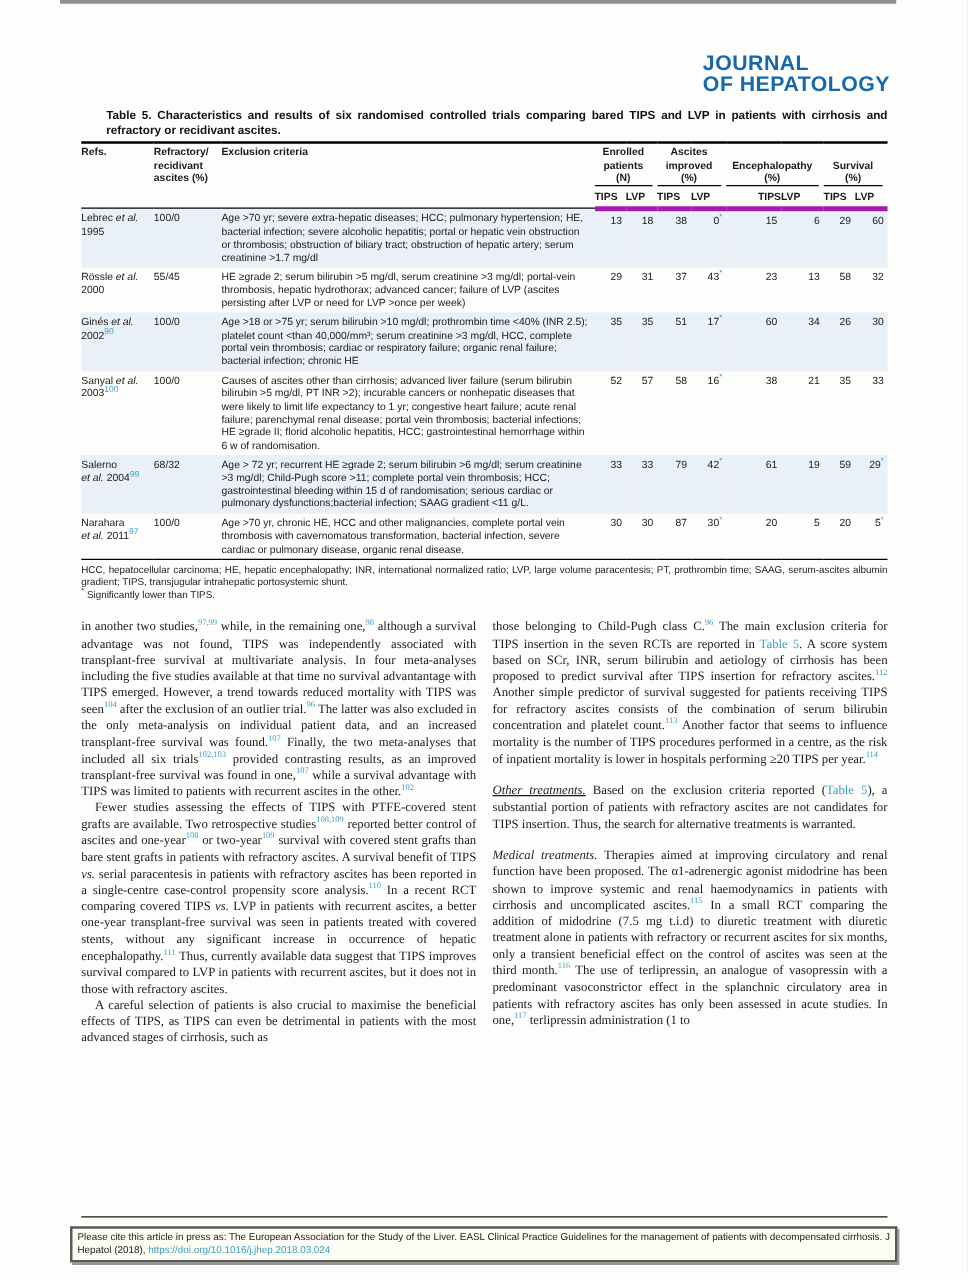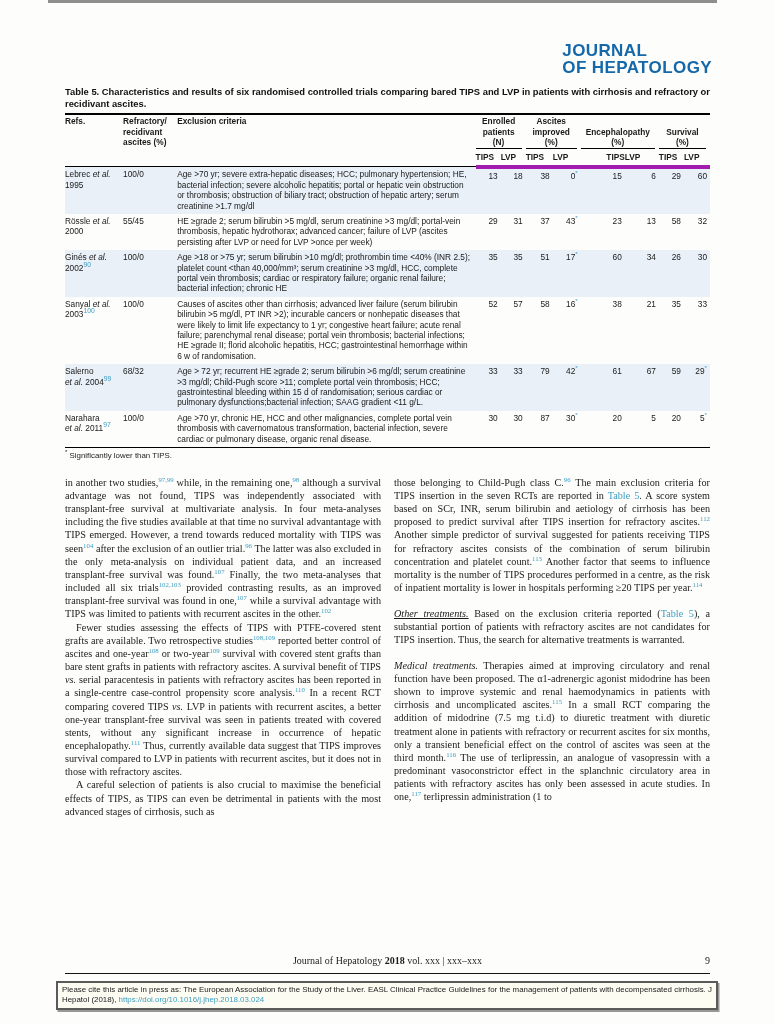--- a/index.html
+++ b/index.html
@@ -8,21 +8,21 @@
   .topbar{position:absolute;top:0;left:48px;width:669px;height:3px;background:#8f8f8f;}
   .banner{position:absolute;top:13px;left:65px;width:645px;height:22px;background:#b4b4b4;
           color:#fff;font-family:"Liberation Sans",sans-serif;font-weight:bold;font-size:13px;
           letter-spacing:5px;text-align:center;line-height:23px;}
   .logo{position:absolute;top:42px;right:62px;color:#1568a9;font-family:"Liberation Sans",sans-serif;
         font-weight:bold;font-size:17px;line-height:17px;letter-spacing:.4px;text-align:left;}
   .content{position:absolute;top:86px;left:65px;width:645px;}
 
   
   .tcaption{font-family:"Liberation Sans",sans-serif;font-weight:bold;font-size:9.4px;
-            line-height:11.6px;text-align:justify;margin-bottom:4px;color:#111;}
+            line-height:11.6px;text-align:justify;margin-bottom:4px;color:#111;margin-left:20px;}
   table.trials{width:645px;border-collapse:collapse;table-layout:fixed;
         font-family:"Liberation Sans",sans-serif;font-size:8.3px;line-height:10.4px;
         border-top:2px solid #000;border-bottom:1px solid #000;color:#191919;}
   table.trials th{font-weight:bold;text-align:left;vertical-align:bottom;padding:1px 0 2px 0;}
   table.trials th.topcell{vertical-align:top;border-bottom:1px solid #000;}
   th.grp{vertical-align:top;padding:1px 0 0 0;}
   .gline{border-bottom:1px solid #000;text-align:center;padding-bottom:1px;margin-right:4px;}
   th.sub{text-align:right;padding-right:3px;border-bottom:4px solid #a21caf;}
   th.sub.cen{text-align:right;}
   table.trials td{vertical-align:top;padding:2px 3px 3px 0;}
@@ -165,57 +165,54 @@
           </tr>
           <tr class="alt">
             <td>Salerno<br><em>et al.</em> 2004<sup class="ref">99</sup></td>
             <td>68/32</td>
             <td>Age &gt; 72 yr; recurrent HE ≥grade 2; serum bilirubin &gt;6 mg/dl; serum creatinine &gt;3 mg/dl; Child-Pugh score &gt;11; complete portal vein thrombosis; HCC; gastrointestinal bleeding within 15 d of randomisation; serious cardiac or pulmonary dysfunctions;bacterial infection; SAAG gradient &lt;11 g/L.</td>
             <td class="num">33</td>
             <td class="num">33</td>
             <td class="num">79</td>
             <td class="num">42<sup class="ast">*</sup></td>
             <td class="num">61</td>
-            <td class="num">67</td>
+            <td class="num">19</td>
             <td class="num">59</td>
             <td class="num">29<sup class="ast">*</sup></td>
           </tr>
           <tr>
             <td>Narahara<br><em>et al.</em> 2011<sup class="ref">97</sup></td>
             <td>100/0</td>
             <td>Age &gt;70 yr, chronic HE, HCC and other malignancies, complete portal vein thrombosis with cavernomatous transformation, bacterial infection, severe cardiac or pulmonary disease, organic renal disease.</td>
             <td class="num">30</td>
             <td class="num">30</td>
             <td class="num">87</td>
             <td class="num">30<sup class="ast">*</sup></td>
             <td class="num">20</td>
             <td class="num">5</td>
             <td class="num">20</td>
             <td class="num">5<sup class="ast">*</sup></td>
           </tr>
         </tbody>
     </table>
 
     <div class="fnotes">
+      <p>HCC, hepatocellular carcinoma; HE, hepatic encephalopathy; INR, international normalized ratio; LVP, large volume paracentesis; PT, prothrombin time; SAAG, serum-ascites albumin gradient; TIPS, transjugular intrahepatic portosystemic shunt.</p>
       <p><sup>*</sup> Significantly lower than TIPS.</p>
     </div>
 
     <div class="cols">
       <div class="col">
         <p>in another two studies,<sup class="ref">97,99</sup> while, in the remaining one,<sup class="ref">98</sup> although a survival advantage was not found, TIPS was independently associated with transplant-free survival at multivariate analysis. In four meta-analyses including the five studies available at that time no survival advantantage with TIPS emerged. However, a trend towards reduced mortality with TIPS was seen<sup class="ref">104</sup> after the exclusion of an outlier trial.<sup class="ref">96</sup> The latter was also excluded in the only meta-analysis on individual patient data, and an increased transplant-free survival was found.<sup class="ref">107</sup> Finally, the two meta-analyses that included all six trials<sup class="ref">102,103</sup> provided contrasting results, as an improved transplant-free survival was found in one,<sup class="ref">107</sup> while a survival advantage with TIPS was limited to patients with recurrent ascites in the other.<sup class="ref">102</sup></p>
         <p class="indent">Fewer studies assessing the effects of TIPS with PTFE-covered stent grafts are available. Two retrospective studies<sup class="ref">108,109</sup> reported better control of ascites and one-year<sup class="ref">108</sup> or two-year<sup class="ref">109</sup> survival with covered stent grafts than bare stent grafts in patients with refractory ascites. A survival benefit of TIPS <em>vs.</em> serial paracentesis in patients with refractory ascites has been reported in a single-centre case-control propensity score analysis.<sup class="ref">110</sup> In a recent RCT comparing covered TIPS <em>vs.</em> LVP in patients with recurrent ascites, a better one-year transplant-free survival was seen in patients treated with covered stents, without any significant increase in occurrence of hepatic encephalopathy.<sup class="ref">111</sup> Thus, currently available data suggest that TIPS improves survival compared to LVP in patients with recurrent ascites, but it does not in those with refractory ascites.</p>
         <p class="indent">A careful selection of patients is also crucial to maximise the beneficial effects of TIPS, as TIPS can even be detrimental in patients with the most advanced stages of cirrhosis, such as</p>
       </div>
       <div class="col">
         <p>those belonging to Child-Pugh class C.<sup class="ref">96</sup> The main exclusion criteria for TIPS insertion in the seven RCTs are reported in <a class="tlink">Table 5</a>. A score system based on SCr, INR, serum bilirubin and aetiology of cirrhosis has been proposed to predict survival after TIPS insertion for refractory ascites.<sup class="ref">112</sup> Another simple predictor of survival suggested for patients receiving TIPS for refractory ascites consists of the combination of serum bilirubin concentration and platelet count.<sup class="ref">113</sup> Another factor that seems to influence mortality is the number of TIPS procedures performed in a centre, as the risk of inpatient mortality is lower in hospitals performing ≥20 TIPS per year.<sup class="ref">114</sup></p>
         <p class="gap"><em class="iu">Other treatments.</em> Based on the exclusion criteria reported (<a class="tlink">Table 5</a>), a substantial portion of patients with refractory ascites are not candidates for TIPS insertion. Thus, the search for alternative treatments is warranted.</p>
         <p class="gap"><em>Medical treatments.</em> Therapies aimed at improving circulatory and renal function have been proposed. The α1-adrenergic agonist midodrine has been shown to improve systemic and renal haemodynamics in patients with cirrhosis and uncomplicated ascites.<sup class="ref">115</sup> In a small RCT comparing the addition of midodrine (7.5 mg t.i.d) to diuretic treatment with diuretic treatment alone in patients with refractory or recurrent ascites for six months, only a transient beneficial effect on the control of ascites was seen at the third month.<sup class="ref">116</sup> The use of terlipressin, an analogue of vasopressin with a predominant vasoconstrictor effect in the splanchnic circulatory area in patients with refractory ascites has only been assessed in acute studies. In one,<sup class="ref">117</sup> terlipressin administration (1 to</p>
       </div>
     </div>
   </div>
 
-  <div class="footline">
-    <span class="footcenter">Journal of Hepatology <b>2018</b> vol. xxx | xxx–xxx</span>
-    <span class="pagenum">9</span>
-  </div>
   <div class="footrule"></div>
   <div class="citebox">Please cite this article in press as: The European Association for the Study of the Liver.  EASL Clinical Practice Guidelines for the management of patients with decompensated cirrhosis. J Hepatol (2018), <a class="tlink">https://doi.org/10.1016/j.jhep.2018.03.024</a></div>
 </div>
 
 </body></html>

